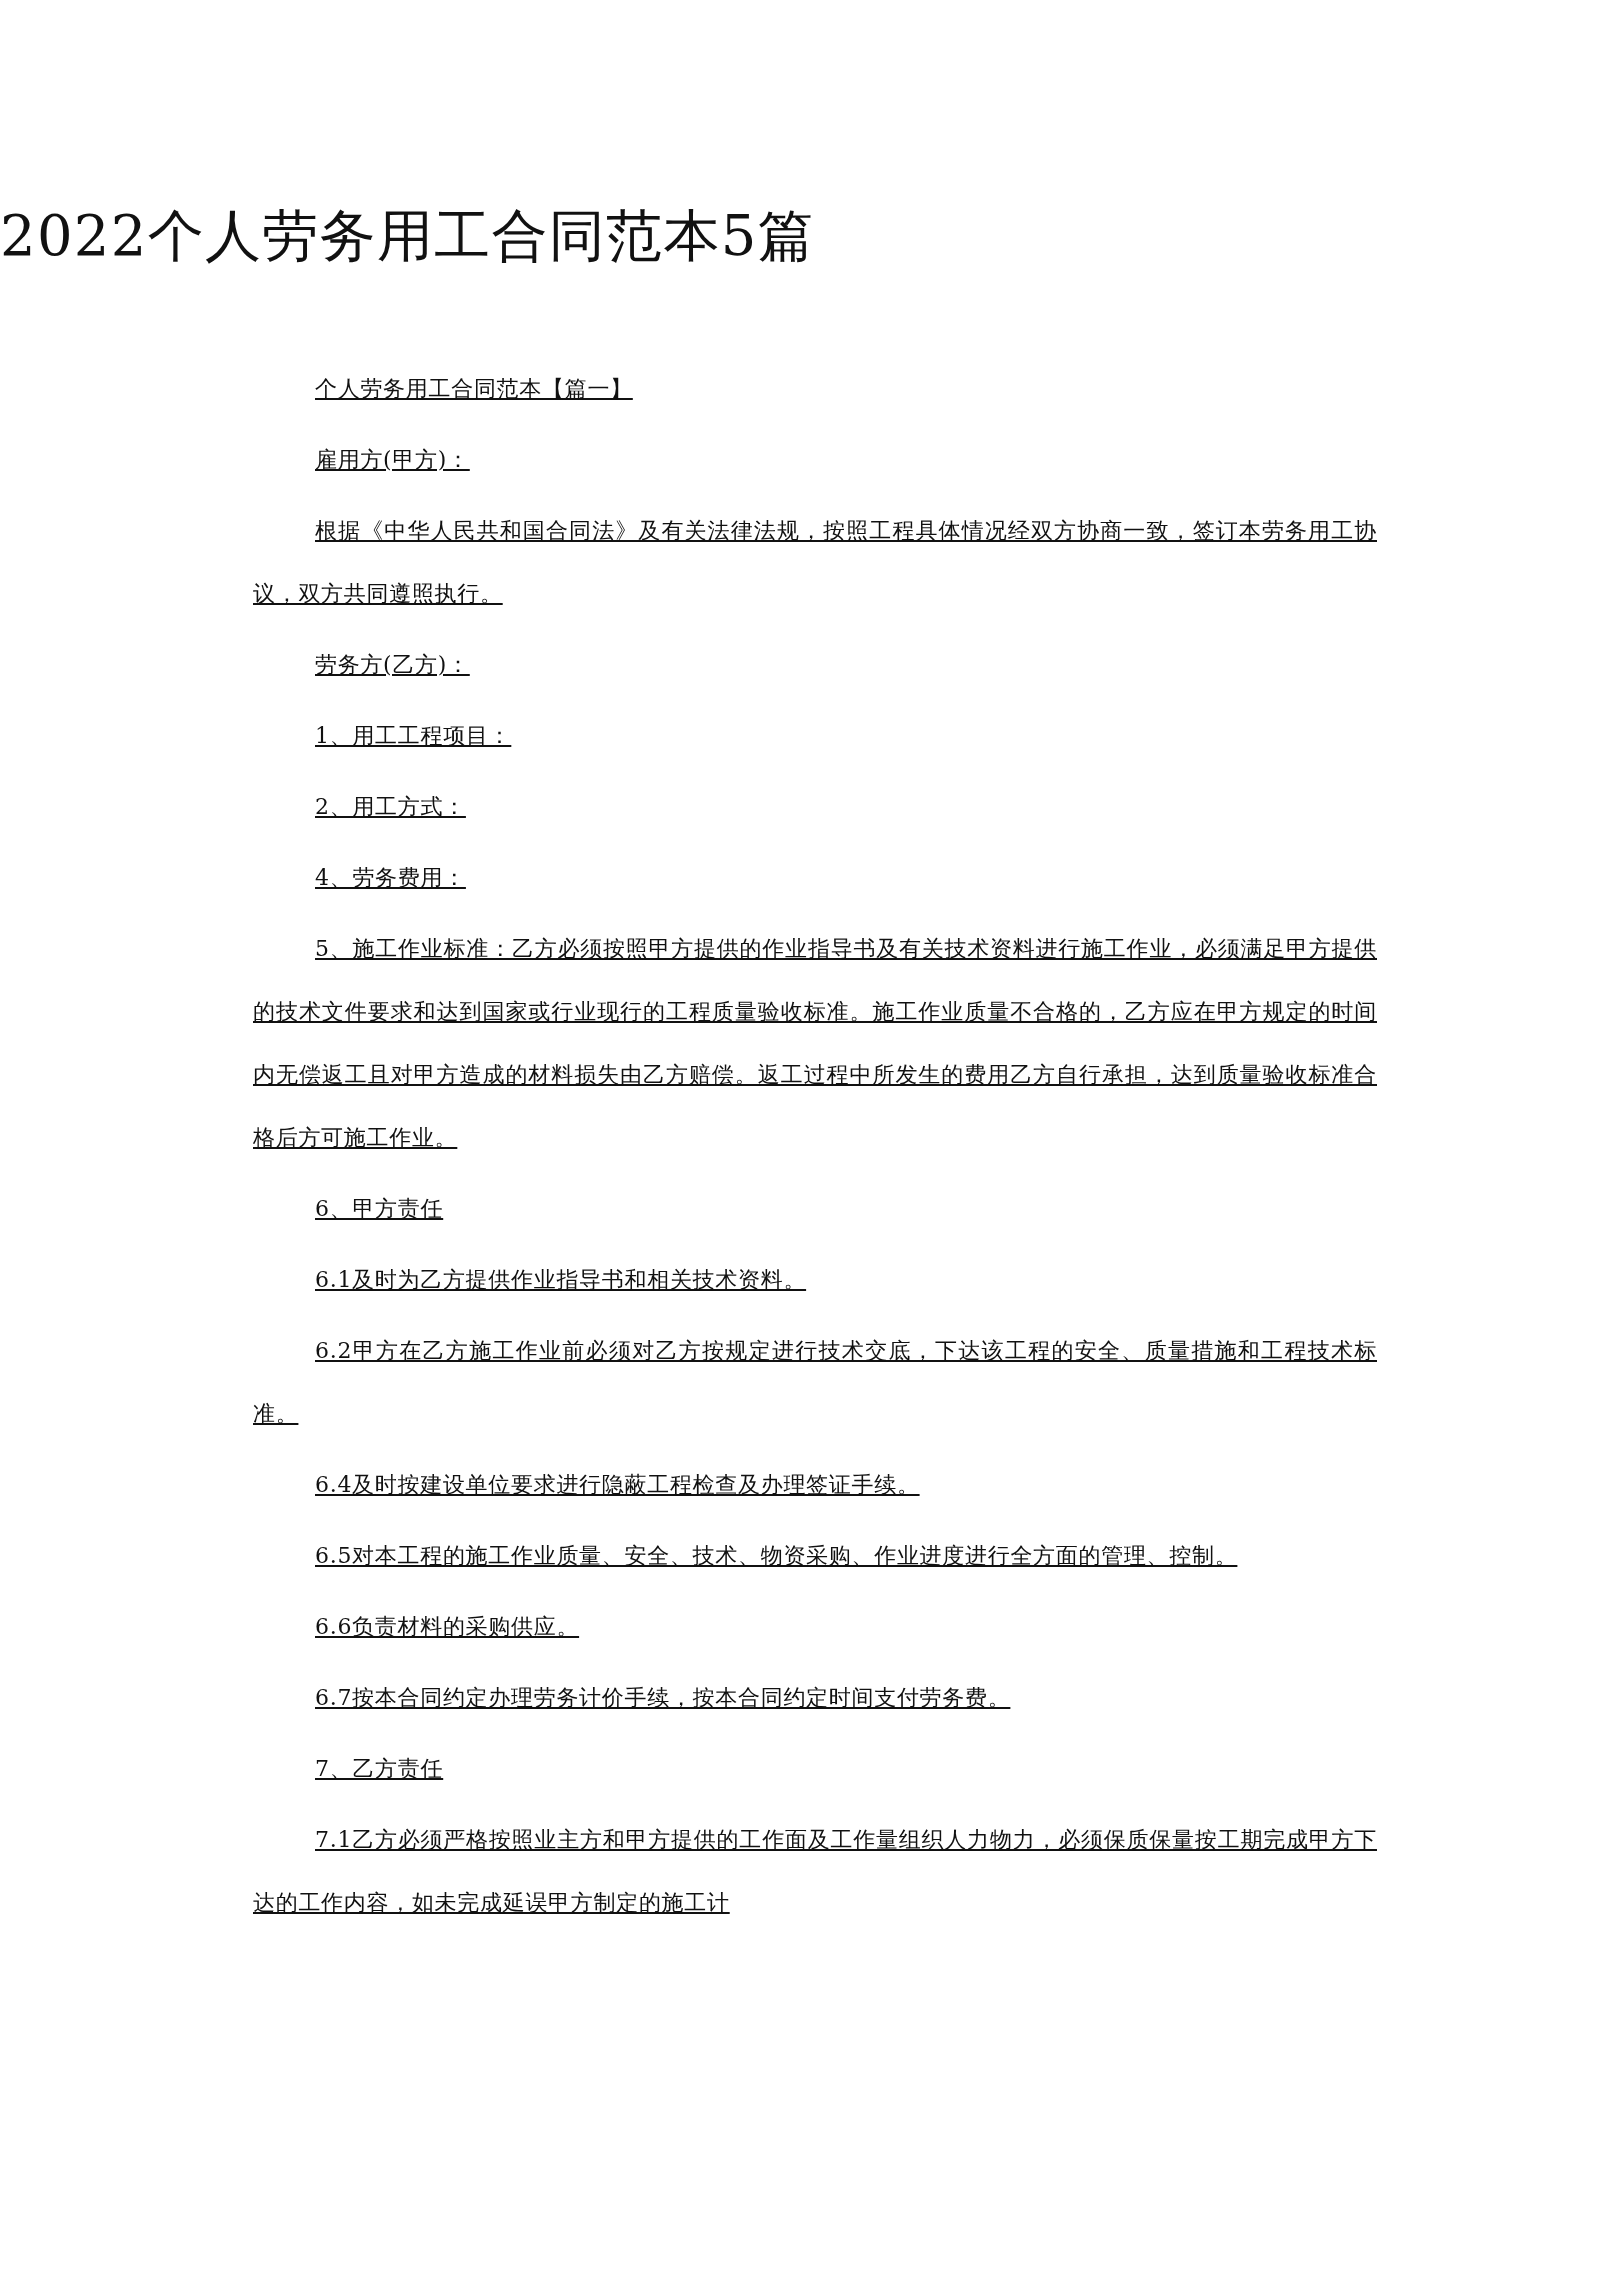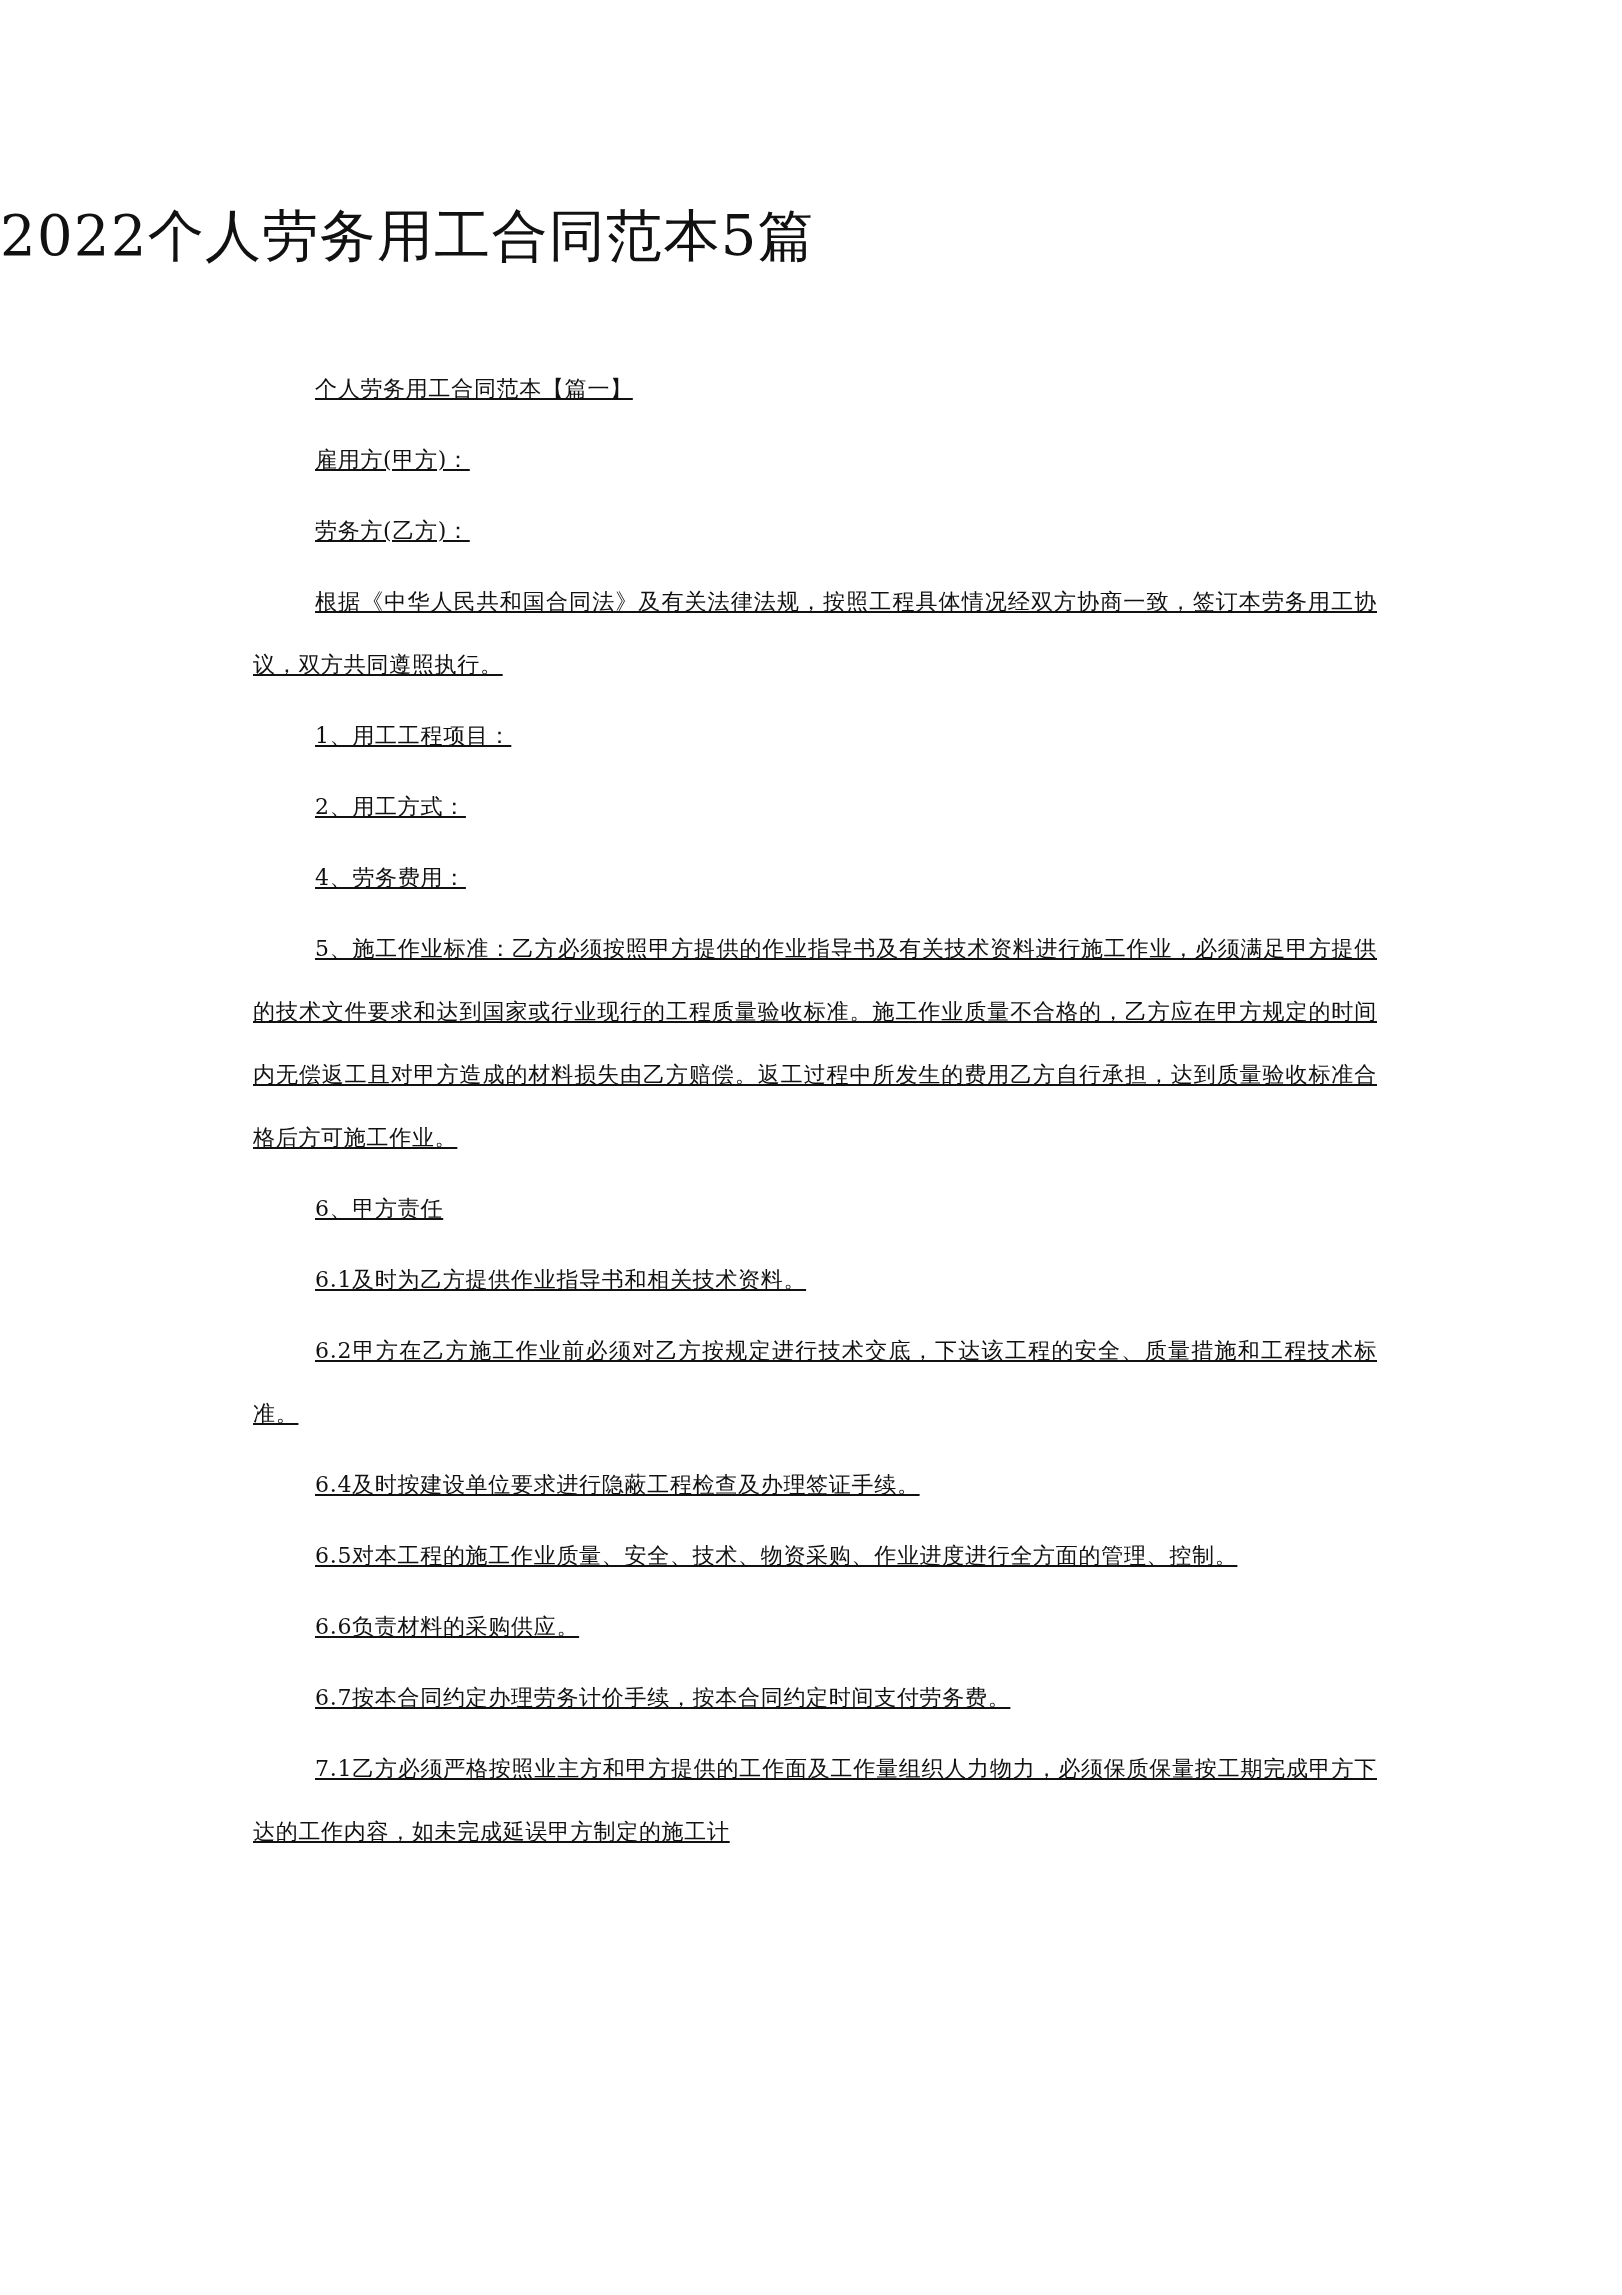--- a/index.html
+++ b/index.html
@@ -53,29 +53,30 @@
   </style>
 </head>
 <body>
 
 <div class="page">
   <h1 class="doc-title">2022个人劳务用工合同范本5篇</h1>
 
   <div class="body-text">
     <p class="para">个人劳务用工合同范本【篇一】</p>
     <p class="para">雇用方(甲方)：</p>
+    <p class="para">根据《中华人民共和国合同法》及有关法律法规，按照工程具体情况经双方协商一致，签订本劳务用工协议，双方共同遵照执行。</p>
     <p class="para">劳务方(乙方)：</p>
-    <p class="para">根据《中华人民共和国合同法》及有关法律法规，按照工程具体情况经双方协商一致，签订本劳务用工协议，双方共同遵照执行。</p>
     <p class="para">1、用工工程项目：</p>
     <p class="para">2、用工方式：</p>
     <p class="para">4、劳务费用：</p>
     <p class="para">5、施工作业标准：乙方必须按照甲方提供的作业指导书及有关技术资料进行施工作业，必须满足甲方提供的技术文件要求和达到国家或行业现行的工程质量验收标准。施工作业质量不合格的，乙方应在甲方规定的时间内无偿返工且对甲方造成的材料损失由乙方赔偿。返工过程中所发生的费用乙方自行承担，达到质量验收标准合格后方可施工作业。</p>
     <p class="para">6、甲方责任</p>
     <p class="para">6.1及时为乙方提供作业指导书和相关技术资料。</p>
     <p class="para">6.2甲方在乙方施工作业前必须对乙方按规定进行技术交底，下达该工程的安全、质量措施和工程技术标准。</p>
     <p class="para">6.4及时按建设单位要求进行隐蔽工程检查及办理签证手续。</p>
     <p class="para">6.5对本工程的施工作业质量、安全、技术、物资采购、作业进度进行全方面的管理、控制。</p>
     <p class="para">6.6负责材料的采购供应。</p>
     <p class="para">6.7按本合同约定办理劳务计价手续，按本合同约定时间支付劳务费。</p>
+    <p class="para">7、乙方责任</p>
     <p class="para">7.1乙方必须严格按照业主方和甲方提供的工作面及工作量组织人力物力，必须保质保量按工期完成甲方下达的工作内容，如未完成延误甲方制定的施工计</p>
   </div>
 </div>
 
 
 </body></html>

